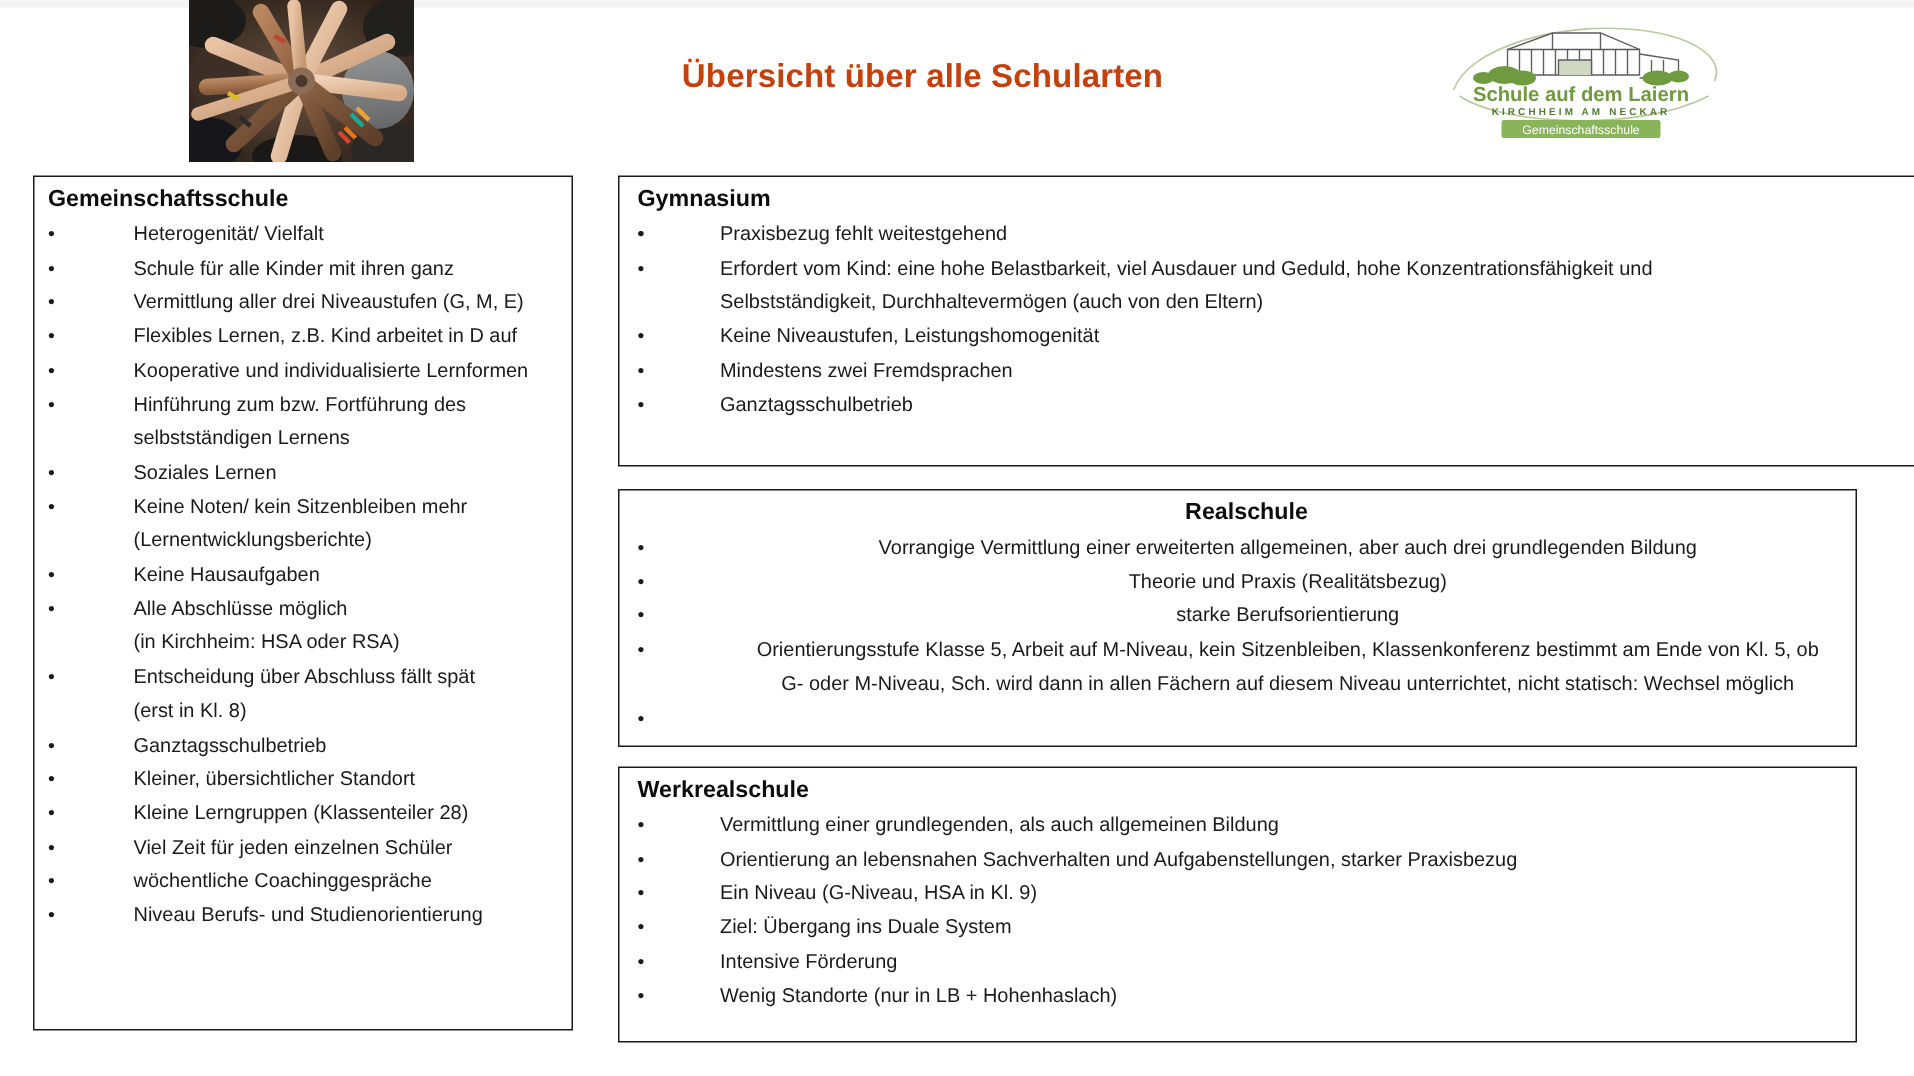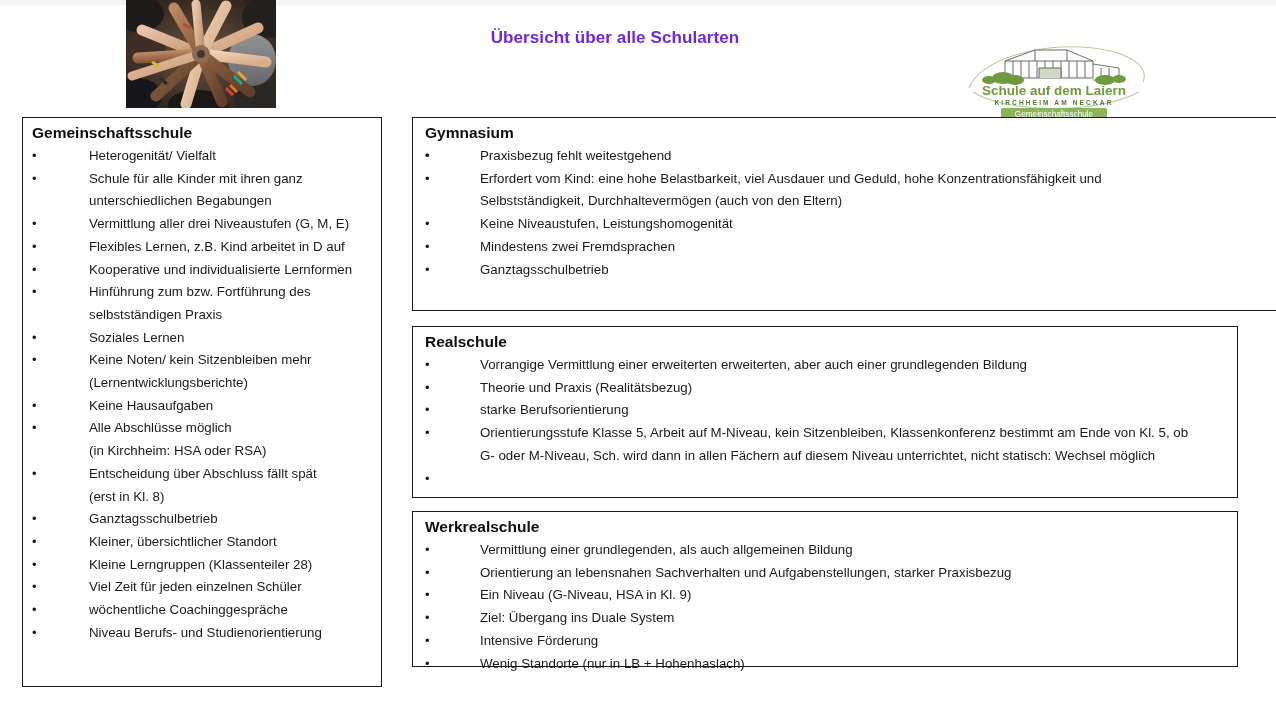--- a/index.html
+++ b/index.html
@@ -32,47 +32,47 @@
     position: absolute;
     left: 126px; top: 0px;
     width: 150px; height: 108px;
     overflow: hidden;
     background: #5a4736;
   }
   .header-photo svg { display: block; width: 150px; height: 108px; }
 
   .header-title {
     position: absolute;
-    left: 300px; top: 28px;
+    left: 300px; top: 38px;
     width: 630px;
     text-align: center;
-    font-size: 17px;
+    font-size: 22px;
     font-weight: bold;
-    color: #6d28d9;
+    color: #c2410c;
     letter-spacing: 0.1px;
   }
 
   .header-logo {
     position: absolute;
     left: 943px; top: 0px;
-    width: 222px; height: 96px; margin-top: 28px;
+    width: 222px; height: 96px;
   }
   .header-logo svg { display: block; width: 222px; height: 96px; }
 
   
   .box {
     position: absolute;
     border: 1.6px solid #1b1b1b;
     background: #ffffff;
   }
 
   .box-left  { left: 22px;  top: 117px; width: 360px;  height: 570px; }
   .box-gym   { left: 412px; top: 117px; width: 866px;  height: 194px; }
-  .box-real  { left: 412px; top: 326px; width: 826px;  height: 172px; }
-  .box-werk  { left: 412px; top: 511px; width: 826px;  height: 156px; }
+  .box-real  { left: 412px; top: 326px; width: 826px;  height: 172px; text-align: center; }
+  .box-werk  { left: 412px; top: 511px; width: 826px;  height: 184px; }
 
   .box-title {
     font-weight: bold;
     color: #0d0d0d;
   }
   .box-left  .box-title { font-size: 15.5px; margin: 6px 0 0 9px; }
   .box-right .box-title { font-size: 15.5px; margin: 6px 0 0 12px; }
 
   ul.bullets {
     list-style: none;
@@ -230,25 +230,25 @@
 
       <rect x="58" y="80" width="106" height="12" rx="1.5" fill="#8ab45a"></rect>
       <text x="111" y="89" text-anchor="middle" font-family="Liberation Sans, sans-serif" font-size="8.2" fill="#ffffff">Gemeinschaftsschule</text>
     </svg>
   </div>
 
   <div class="box box-left">
     <div class="box-title">Gemeinschaftsschule</div>
     <ul class="bullets">
         <li><span class="bullet-dot">•</span><span>Heterogenität/ Vielfalt</span></li>
-        <li><span class="bullet-dot">•</span><span>Schule für alle Kinder mit ihren ganz</span><span class="line2">unterschiedlichen Begabungen</span></li>
+        <li><span class="bullet-dot">•</span><span>Schule für alle Kinder mit ihren ganz</span></li>
         <li><span class="bullet-dot">•</span><span>Vermittlung aller drei Niveaustufen (G, M, E)</span></li>
         <li><span class="bullet-dot">•</span><span>Flexibles Lernen, z.B. Kind arbeitet in D auf</span></li>
         <li><span class="bullet-dot">•</span><span>Kooperative und individualisierte Lernformen</span></li>
-        <li><span class="bullet-dot">•</span><span>Hinführung zum bzw. Fortführung des</span><span class="line2">selbstständigen Praxis</span></li>
+        <li><span class="bullet-dot">•</span><span>Hinführung zum bzw. Fortführung des</span><span class="line2">selbstständigen Lernens</span></li>
         <li><span class="bullet-dot">•</span><span>Soziales Lernen</span></li>
         <li><span class="bullet-dot">•</span><span>Keine Noten/ kein Sitzenbleiben mehr</span><span class="line2">(Lernentwicklungsberichte)</span></li>
         <li><span class="bullet-dot">•</span><span>Keine Hausaufgaben</span></li>
         <li><span class="bullet-dot">•</span><span>Alle Abschlüsse möglich</span><span class="line2">(in Kirchheim: HSA oder RSA)</span></li>
         <li><span class="bullet-dot">•</span><span>Entscheidung über Abschluss fällt spät</span><span class="line2">(erst in Kl. 8)</span></li>
         <li><span class="bullet-dot">•</span><span>Ganztagsschulbetrieb</span></li>
         <li><span class="bullet-dot">•</span><span>Kleiner, übersichtlicher Standort</span></li>
         <li><span class="bullet-dot">•</span><span>Kleine Lerngruppen (Klassenteiler 28)</span></li>
         <li><span class="bullet-dot">•</span><span>Viel Zeit für jeden einzelnen Schüler</span></li>
         <li><span class="bullet-dot">•</span><span>wöchentliche Coachinggespräche</span></li>
@@ -264,21 +264,21 @@
         <li><span class="bullet-dot">•</span><span>Erfordert vom Kind: eine hohe Belastbarkeit, viel Ausdauer und Geduld, hohe Konzentrationsfähigkeit und</span><span class="line2">Selbstständigkeit, Durchhaltevermögen (auch von den Eltern)</span></li>
         <li><span class="bullet-dot">•</span><span>Keine Niveaustufen, Leistungshomogenität</span></li>
         <li><span class="bullet-dot">•</span><span>Mindestens zwei Fremdsprachen</span></li>
         <li><span class="bullet-dot">•</span><span>Ganztagsschulbetrieb</span></li>
       </ul>
   </div>
 
   <div class="box box-right box-real">
     <div class="box-title">Realschule</div>
     <ul class="bullets">
-        <li><span class="bullet-dot">•</span><span>Vorrangige Vermittlung einer erweiterten erweiterten, aber auch einer grundlegenden Bildung</span></li>
+        <li><span class="bullet-dot">•</span><span>Vorrangige Vermittlung einer erweiterten allgemeinen, aber auch drei grundlegenden Bildung</span></li>
         <li><span class="bullet-dot">•</span><span>Theorie und Praxis (Realitätsbezug)</span></li>
         <li><span class="bullet-dot">•</span><span>starke Berufsorientierung</span></li>
         <li><span class="bullet-dot">•</span><span>Orientierungsstufe Klasse 5, Arbeit auf M-Niveau, kein Sitzenbleiben, Klassenkonferenz bestimmt am Ende von Kl. 5, ob</span><span class="line2">G- oder M-Niveau, Sch. wird dann in allen Fächern auf diesem Niveau unterrichtet, nicht statisch: Wechsel möglich</span></li>
         <li><span class="bullet-dot">•</span></li>
       </ul>
   </div>
 
   <div class="box box-right box-werk">
     <div class="box-title">Werkrealschule</div>
     <ul class="bullets">

